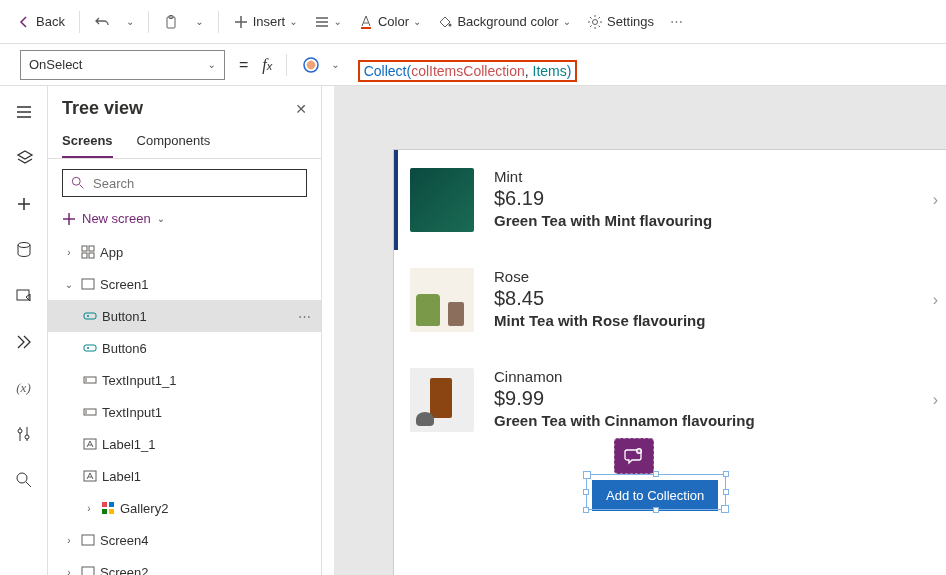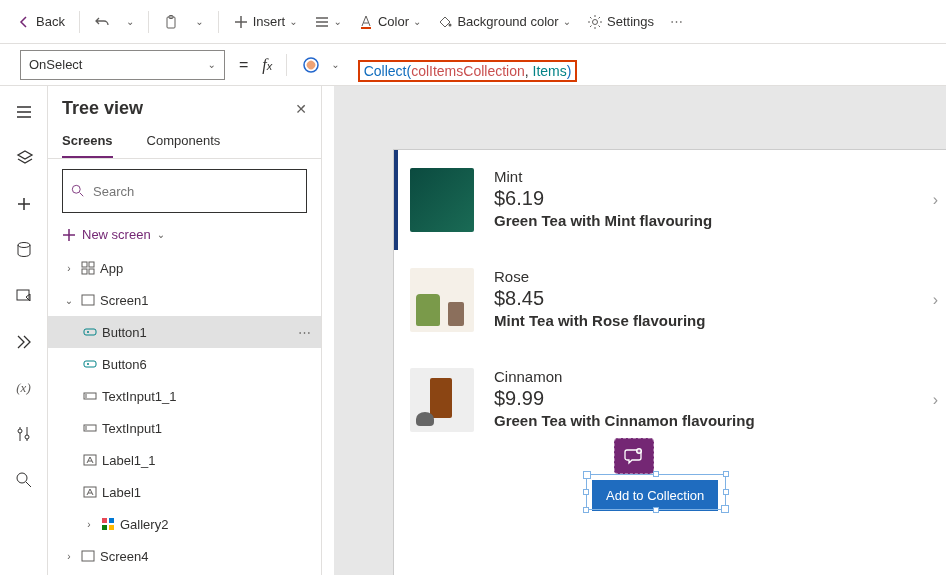--- a/index.html
+++ b/index.html
@@ -29,24 +29,24 @@
   .main { display:flex; height: calc(575px - 44px - 42px); }
   .left-rail { width:48px; border-right:1px solid #e1dfdd; display:flex; flex-direction:column; align-items:center; padding-top:10px; gap:14px; }
   .rail-btn { width:32px; height:32px; display:flex; align-items:center; justify-content:center; cursor:pointer; border-radius:3px; color:#605e5c; }
   .rail-btn.active { border-left: 2px solid transparent; }
 
   
   .tree-panel { width:274px; border-right:1px solid #e1dfdd; display:flex; flex-direction:column; }
   .tree-header { display:flex; align-items:center; justify-content:space-between; padding:12px 14px 6px 14px; }
   .tree-header h2 { font-size:18px; font-weight:600; }
   .close-x { cursor:pointer; font-size:14px; color:#605e5c; }
-  .tree-tabs { display:flex; gap:34px; padding:0 14px; border-bottom:1px solid #e1dfdd; }
+  .tree-tabs { display:flex; gap:24px; padding:0 14px; border-bottom:1px solid #e1dfdd; }
   .tree-tab { padding:8px 0; cursor:pointer; font-size:13px; }
   .tree-tab.active { font-weight:600; border-bottom:2px solid #742774; }
-  .tree-search { margin:10px 14px; height:44px; border:1px solid #323130; display:flex; align-items:center; padding:0 8px; gap:8px; }
+  .tree-search { margin:10px 14px; height:28px; border:1px solid #323130; display:flex; align-items:center; padding:0 8px; gap:8px; }
   .tree-search input { border:none; outline:none; flex:1; font-size:13px; }
   .new-screen { display:flex; align-items:center; gap:6px; padding:4px 14px 10px 14px; cursor:pointer; color:#742774; font-size:13px; }
   .tree-body { flex:1; overflow:auto; }
   .tree-row { display:flex; align-items:center; height:32px; padding-left:8px; cursor:pointer; gap:4px; font-size:13px; }
   .tree-row.selected { background:#e1e1e1; }
   .tree-caret { width:14px; font-size:10px; color:#605e5c; text-align:center; }
   .tree-ico { width:16px; height:16px; display:flex; align-items:center; justify-content:center; }
   .tree-row-more { margin-left:auto; margin-right:10px; color:#605e5c; }
   .lvl-1 { padding-left: 14px; }
   .lvl-2 { padding-left: 34px; }

